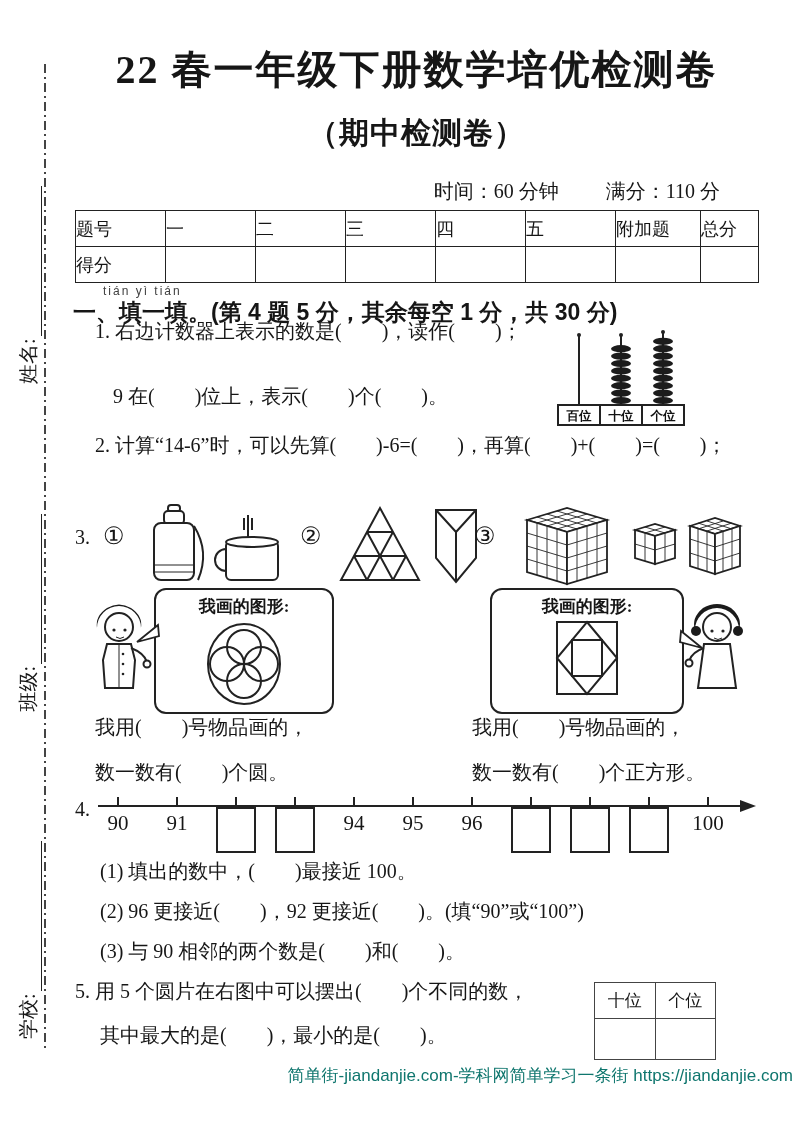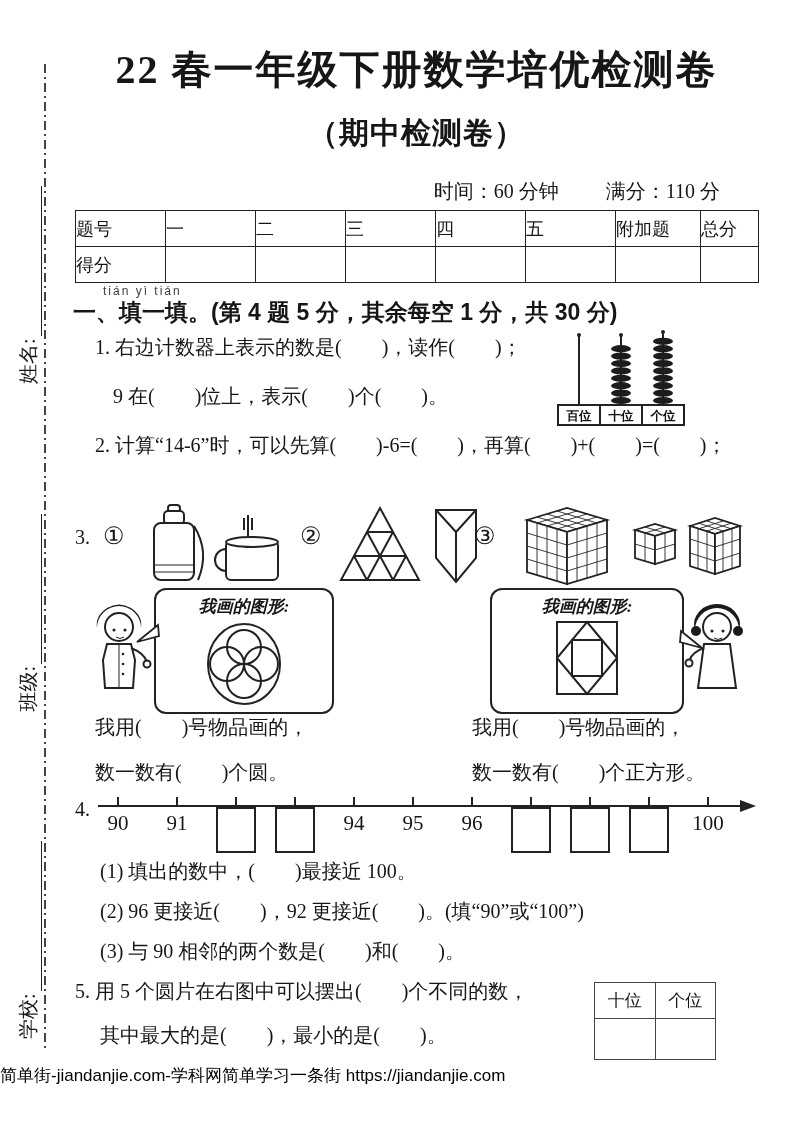--- a/index.html
+++ b/index.html
@@ -24,29 +24,29 @@
 
   table.score { position:absolute; left:75px; top:210px; width:683px; border-collapse:collapse; table-layout:fixed; }
   table.score td { border:1.4px solid #222; height:35px; text-align:left; font-size:18px; padding:0; }
 
   .pinyin { left:103px; top:284px; font-size:12px; font-family:"Liberation Sans",sans-serif; letter-spacing:2px; color:#404040; }
   .sec-head { left:73px; top:297px; font-size:23px; font-weight:bold; font-family:"Liberation Sans","DejaVu Sans",sans-serif; }
 
   .t20 { font-size:20px; white-space:nowrap; }
 
   .bubble { border:2px solid #222; border-radius:12px; background:#fff; }
-  .bubble-title { text-align:center; font-weight:bold; font-size:17px; margin-top:5px; font-family:"Liberation Serif",serif;font-style:italic; }
+  .bubble-title { text-align:center; font-weight:bold; font-size:17px; margin-top:5px; font-family:"Liberation Serif",serif; }
   .bubble-shape { display:block; margin:2px auto 0 auto; }
 
   table.place { position:absolute; left:594px; top:982px; border-collapse:collapse; table-layout:fixed; width:122px; }
   table.place td { border:1.4px solid #444; text-align:center; font-size:17px; padding:0; }
   table.place tr:first-child td { height:35px; }
   table.place tr:last-child td { height:40px; }
 
-  .footer { left:0; top:1064px; width:793px; text-align:left; font-size:17px; color:#000000;
+  .footer { left:0; top:1064px; width:793px; text-align:right; font-size:17px; color:#0f766e;
             font-family:"Liberation Sans","DejaVu Sans",sans-serif; }
 
   svg { overflow:visible; }
   .ink { stroke:#222; fill:none; stroke-width:2; }
   .ink1 { stroke:#222; fill:none; stroke-width:1; }
   .inkfill { stroke:#222; fill:#fff; stroke-width:2; }
 </style>
 </head>
 <body>
 
@@ -106,21 +106,21 @@
       <td></td>
     </tr>
   </tbody>
     </table>
 
   <div class="abs pinyin">tián yì tián</div>
   <div class="abs sec-head">
     <span>一、填一填。</span><span>(第 4 题 5 分，其余每空 1 分，共 30 分)</span>
   </div>
 
-  <div class="abs t20" style="left:95px; top:334px;">1. 右边计数器上表示的数是(　　)，读作(　　)；</div>
+  <div class="abs t20" style="left:95px; top:318px;">1. 右边计数器上表示的数是(　　)，读作(　　)；</div>
   <div class="abs t20" style="left:113px; top:383px;">9 在(　　)位上，表示(　　)个(　　)。</div>
 
   <svg class="abs" style="left:556px; top:328px;" width="128" height="100" viewBox="0 0 128 100">
     <line class="ink" x1="23" y1="8" x2="23" y2="77"></line>
     <line class="ink" x1="65" y1="8" x2="65" y2="77"></line>
     <line class="ink" x1="107" y1="5" x2="107" y2="77"></line>
     <circle cx="23" cy="7" r="2" fill="#222"></circle>
       <circle cx="65" cy="7" r="2" fill="#222"></circle>
       <circle cx="107" cy="4" r="2" fill="#222"></circle>
     <g fill="#1c1c1c">

